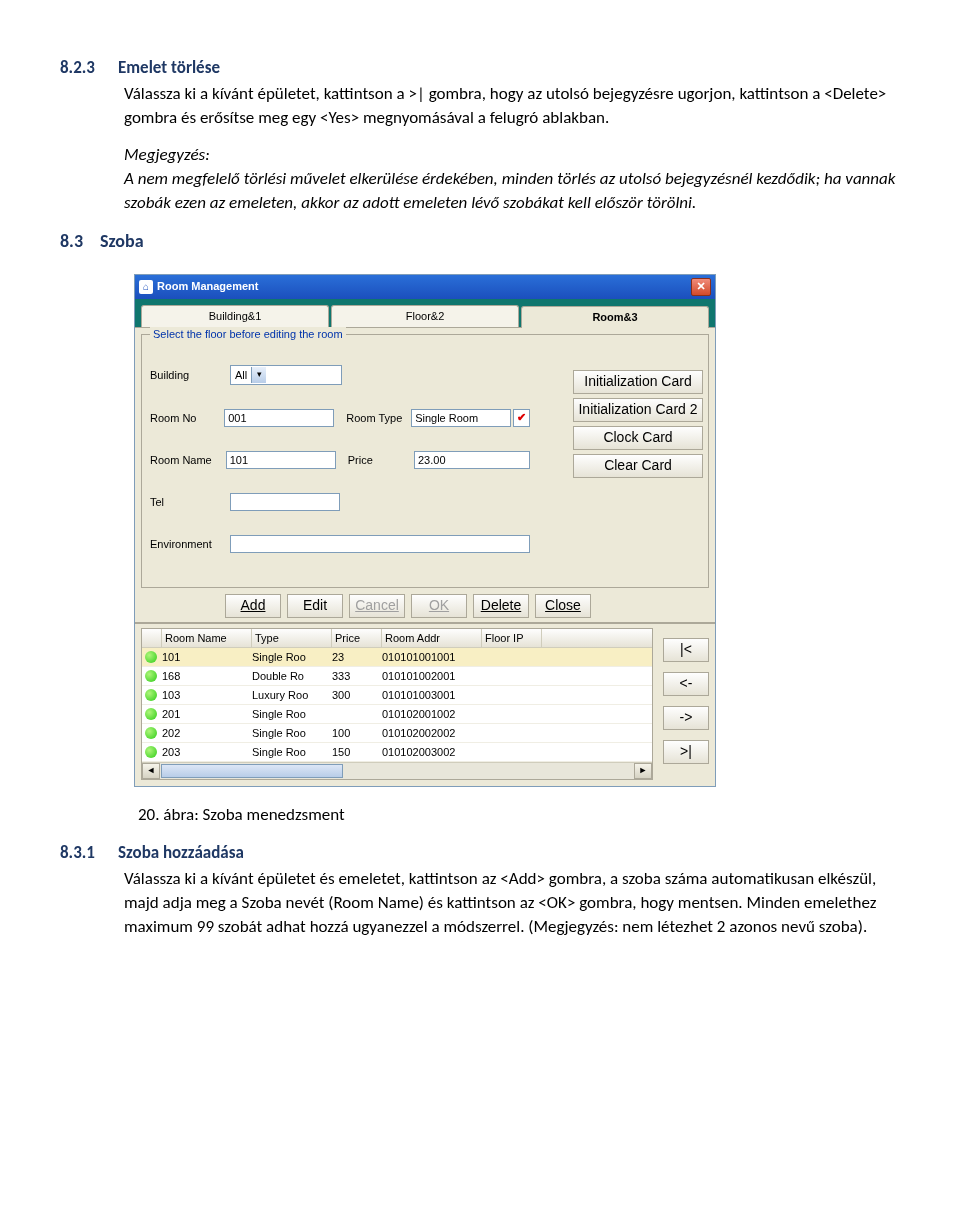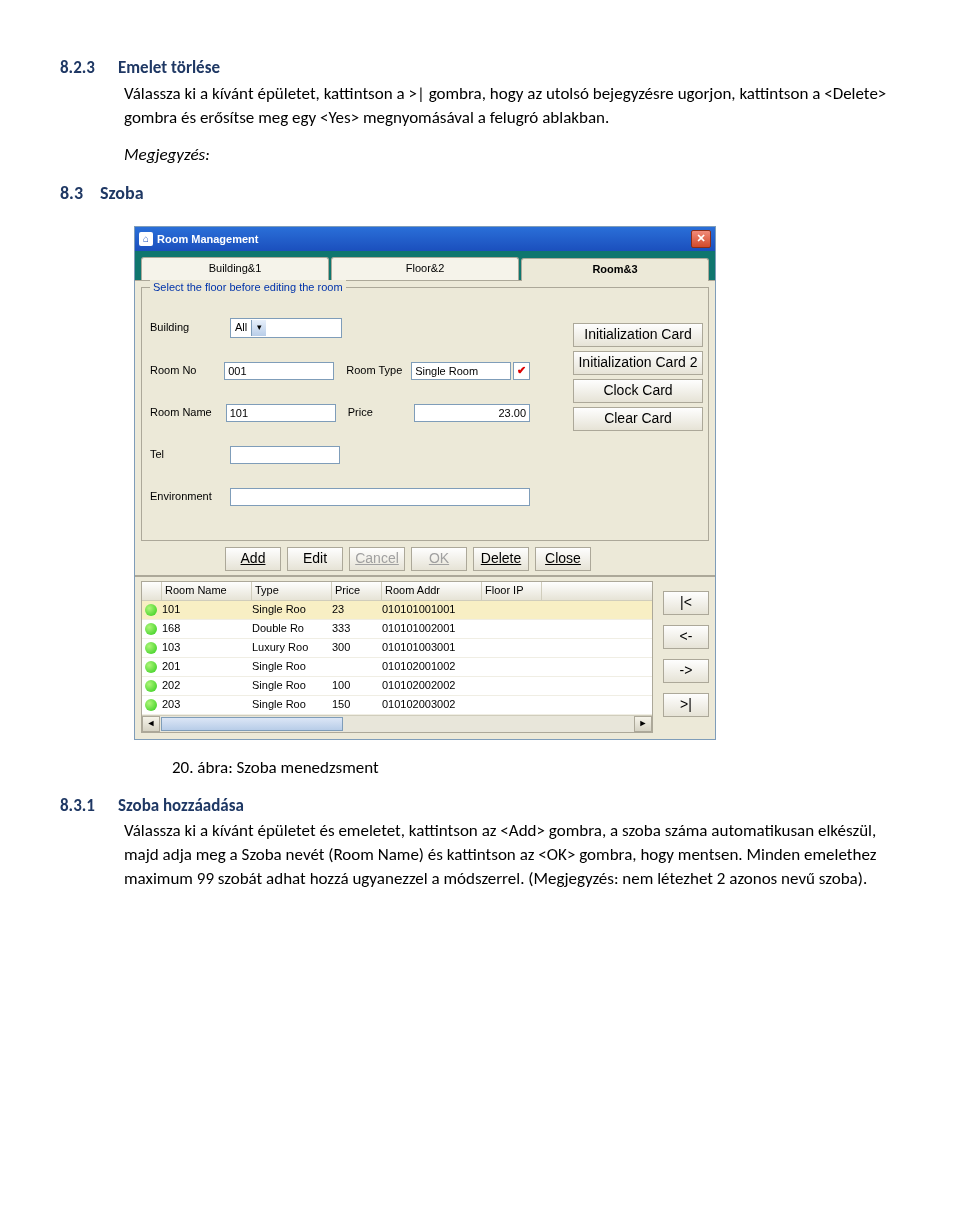--- a/index.html
+++ b/index.html
@@ -246,20 +246,21 @@
 </style>
 </head>
 <body>
 
 <p class="section-heading">
   <span class="num"><span>8.2.3</span></span><span>Emelet törlése</span>
 </p>
 <p class="body-text">Válassza ki a kívánt épületet, kattintson a  &gt;| gombra, hogy az utolsó bejegyzésre ugorjon, kattintson a &lt;Delete&gt; gombra és erősítse meg egy &lt;Yes&gt; megnyomásával a felugró ablakban.</p>
 <p class="body-text body-italic">
   <span>Megjegyzés:</span><br>
+  <span>A nem megfelelő törlési művelet elkerülése érdekében, minden törlés az utolsó bejegyzésnél kezdődik; ha vannak szobák ezen az emeleten, akkor az adott emeleten lévő szobákat kell először törölni.</span>
 </p>
 
 <p class="h2">
   <span style="display:inline-block;width:40px;">8.3</span><span>Szoba</span>
 </p>
 
 <div class="win">
   <div class="titlebar">
     <span class="ticon">⌂</span>
     <span class="title">Room Management</span>
@@ -287,21 +288,21 @@
           <label>Room No</label>
           <input class="txt" style="width: 110px;" value="001">
           <label style="width:70px;margin-left:12px;">Room Type</label>
           <input class="txt" style="width: 100px;" value="Single Room">
           <div class="red-check">✔</div>
         </div>
         <div class="form-row">
           <label>Room Name</label>
           <input class="txt" style="width: 110px;" value="101">
           <label style="width:70px;margin-left:12px;">Price</label>
-          <input class="txt" style="width: 116px; text-align: right;" value="23.00">
+          <input class="txt" style="width: 116px; " value="23.00">
         </div>
         <div class="form-row">
           <label>Tel</label>
           <input class="txt" style="width: 110px;" value="">
         </div>
         <div class="form-row">
           <label>Environment</label>
           <input class="txt" style="width: 300px;" value="">
         </div>
       </div>
@@ -407,18 +408,18 @@
       <div class="navcol">
         <div class="wbtn">|&lt;</div>
         <div class="wbtn">&lt;-</div>
         <div class="wbtn">-&gt;</div>
         <div class="wbtn">&gt;|</div>
       </div>
     </div>
   </div>
 </div>
 
-<p class="body-text" style="margin-left:112px;">20. ábra: Szoba menedzsment</p>
+<p class="body-text" style="margin-left:78px;">20. ábra: Szoba menedzsment</p>
 
 <p class="section-heading">
   <span class="num"><span>8.3.1</span></span><span>Szoba hozzáadása</span>
 </p>
 <p class="body-text">Válassza ki a kívánt épületet és emeletet, kattintson az &lt;Add&gt; gombra, a szoba száma automatikusan elkészül, majd adja meg a Szoba nevét (Room Name) és kattintson az &lt;OK&gt; gombra, hogy mentsen. Minden emelethez maximum 99 szobát adhat hozzá ugyanezzel a módszerrel. (Megjegyzés: nem létezhet 2 azonos nevű szoba).</p>
 
 </body></html>

